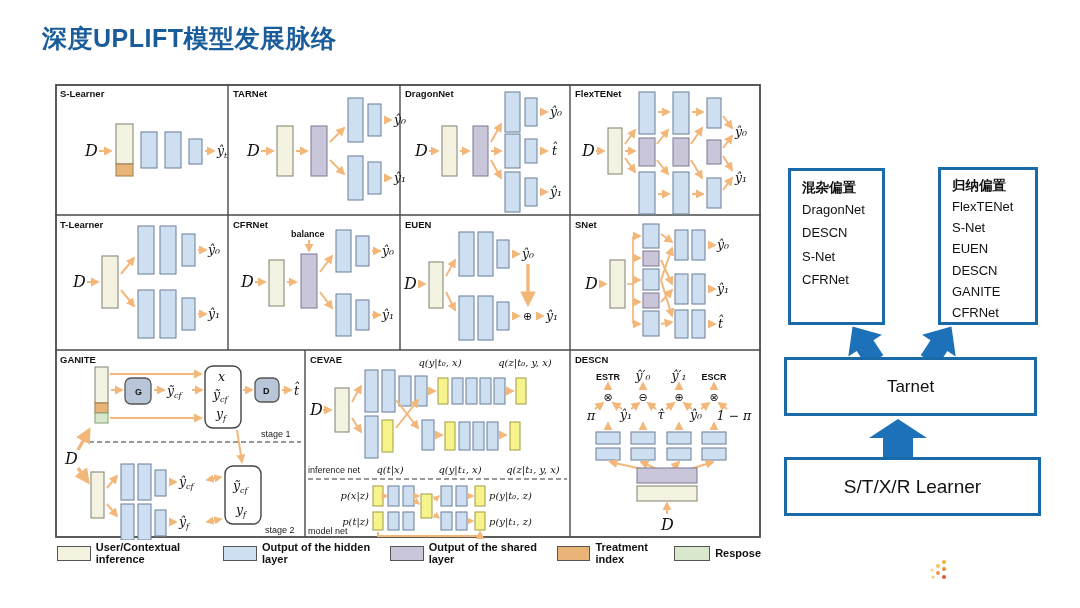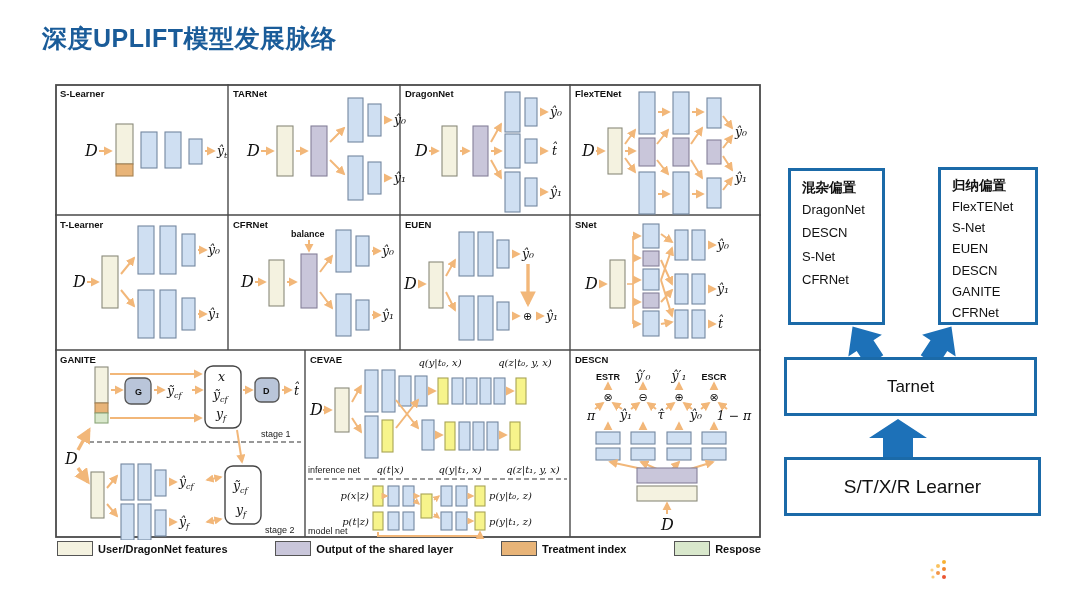--- a/index.html
+++ b/index.html
@@ -426,21 +426,25 @@
       <rect class="pu" x="582" y="384" width="60" height="15"></rect>
       <rect class="cr" x="582" y="402" width="60" height="15"></rect>
       <line class="ln" x1="612" y1="430" x2="612" y2="419"></line>
       <text class="mt" x="606" y="446">D</text>
     </g>
   </svg>
 
   <div class="legend">
     <div class="lg-item">
       <span class="lg-sw sw-cr"></span>
-      <span class="lg-lb">User/DragonNet features</span>
+      <span class="lg-lb">User/Contextual inference</span>
+    </div>
+    <div class="lg-item">
+      <span class="lg-sw sw-bl"></span>
+      <span class="lg-lb">Output of the hidden layer</span>
     </div>
     <div class="lg-item">
       <span class="lg-sw sw-pu"></span>
       <span class="lg-lb">Output of the shared layer</span>
     </div>
     <div class="lg-item">
       <span class="lg-sw sw-or"></span>
       <span class="lg-lb">Treatment index</span>
     </div>
     <div class="lg-item">

